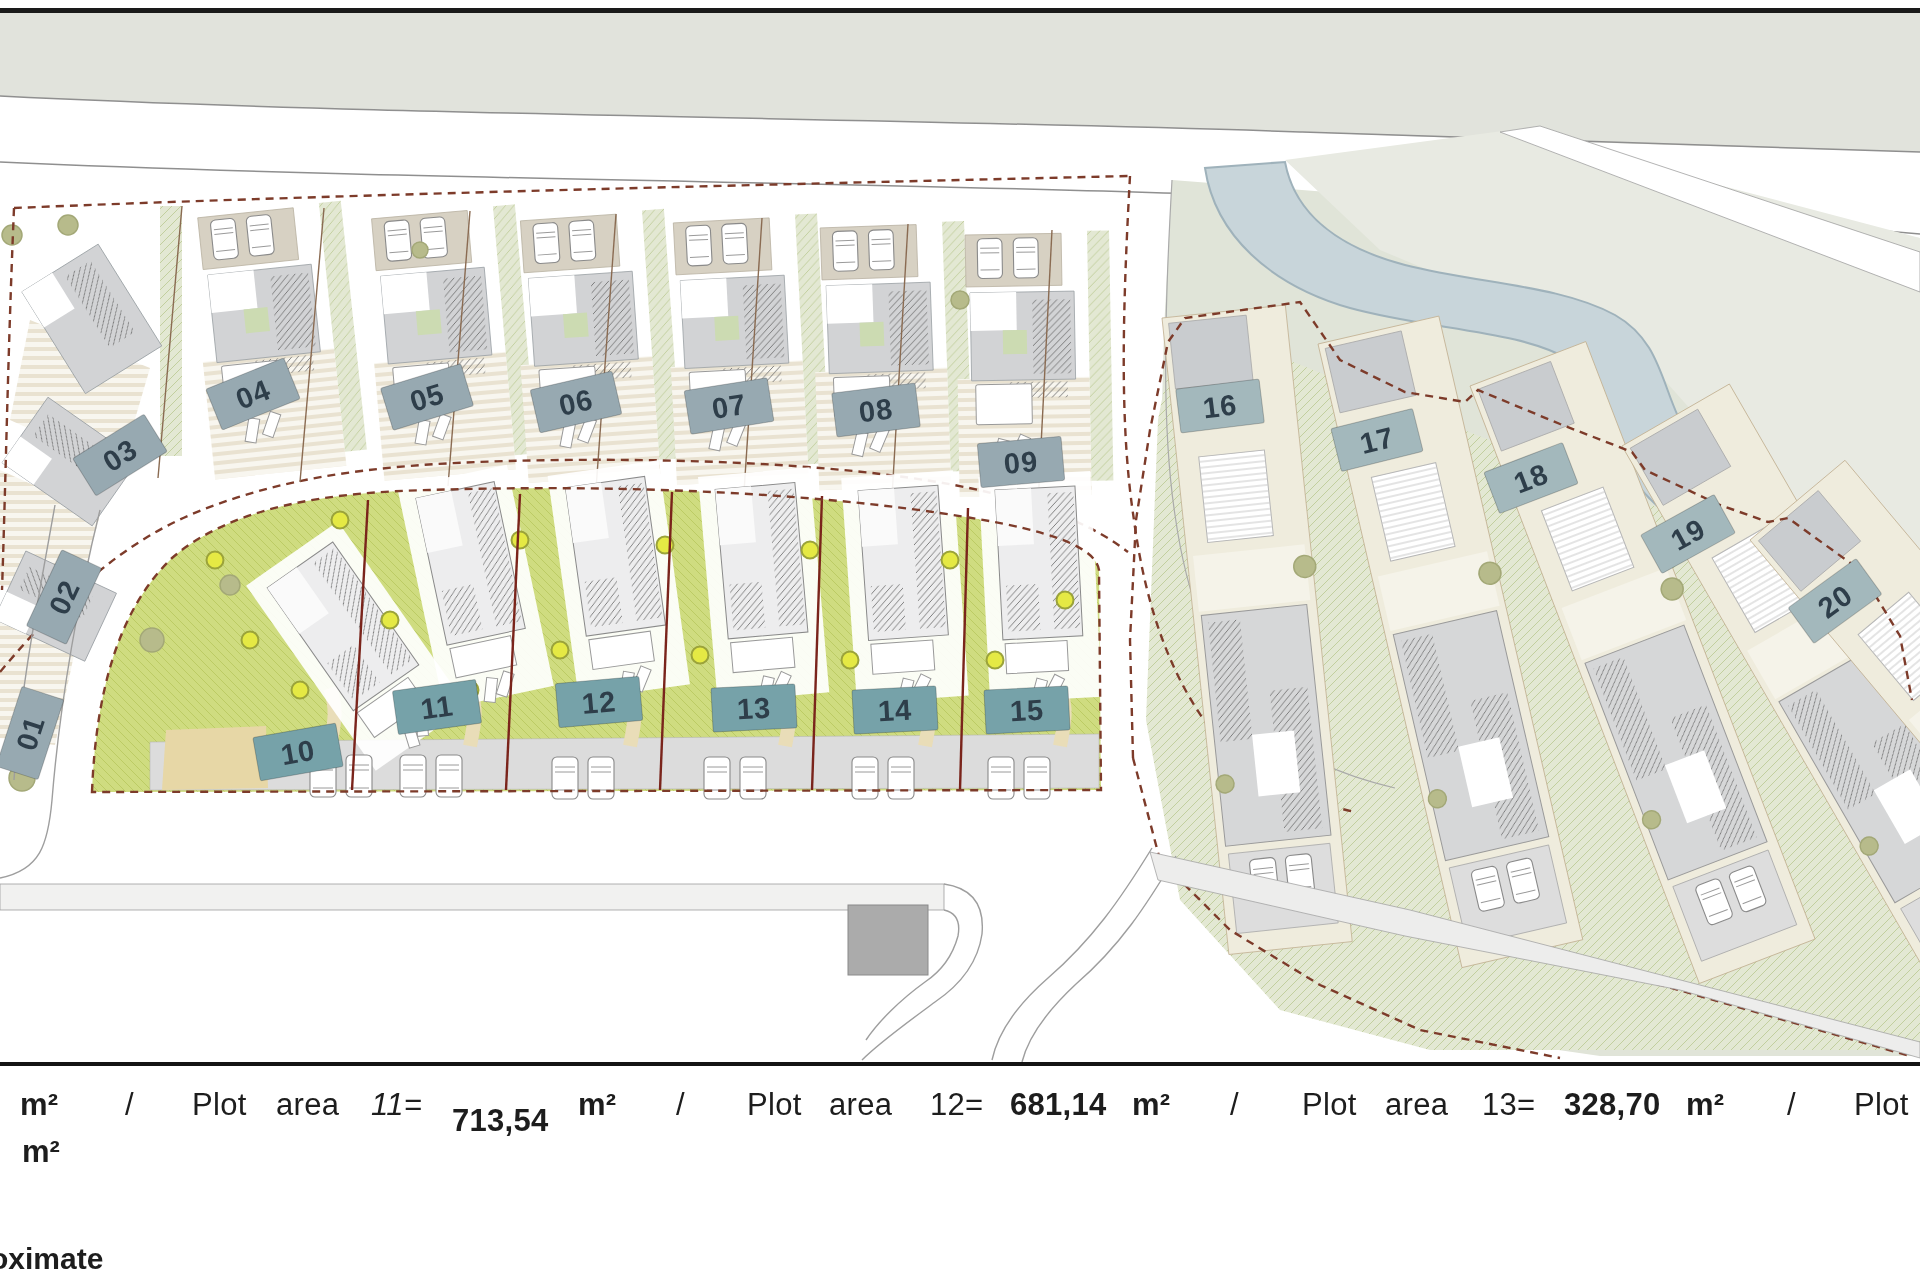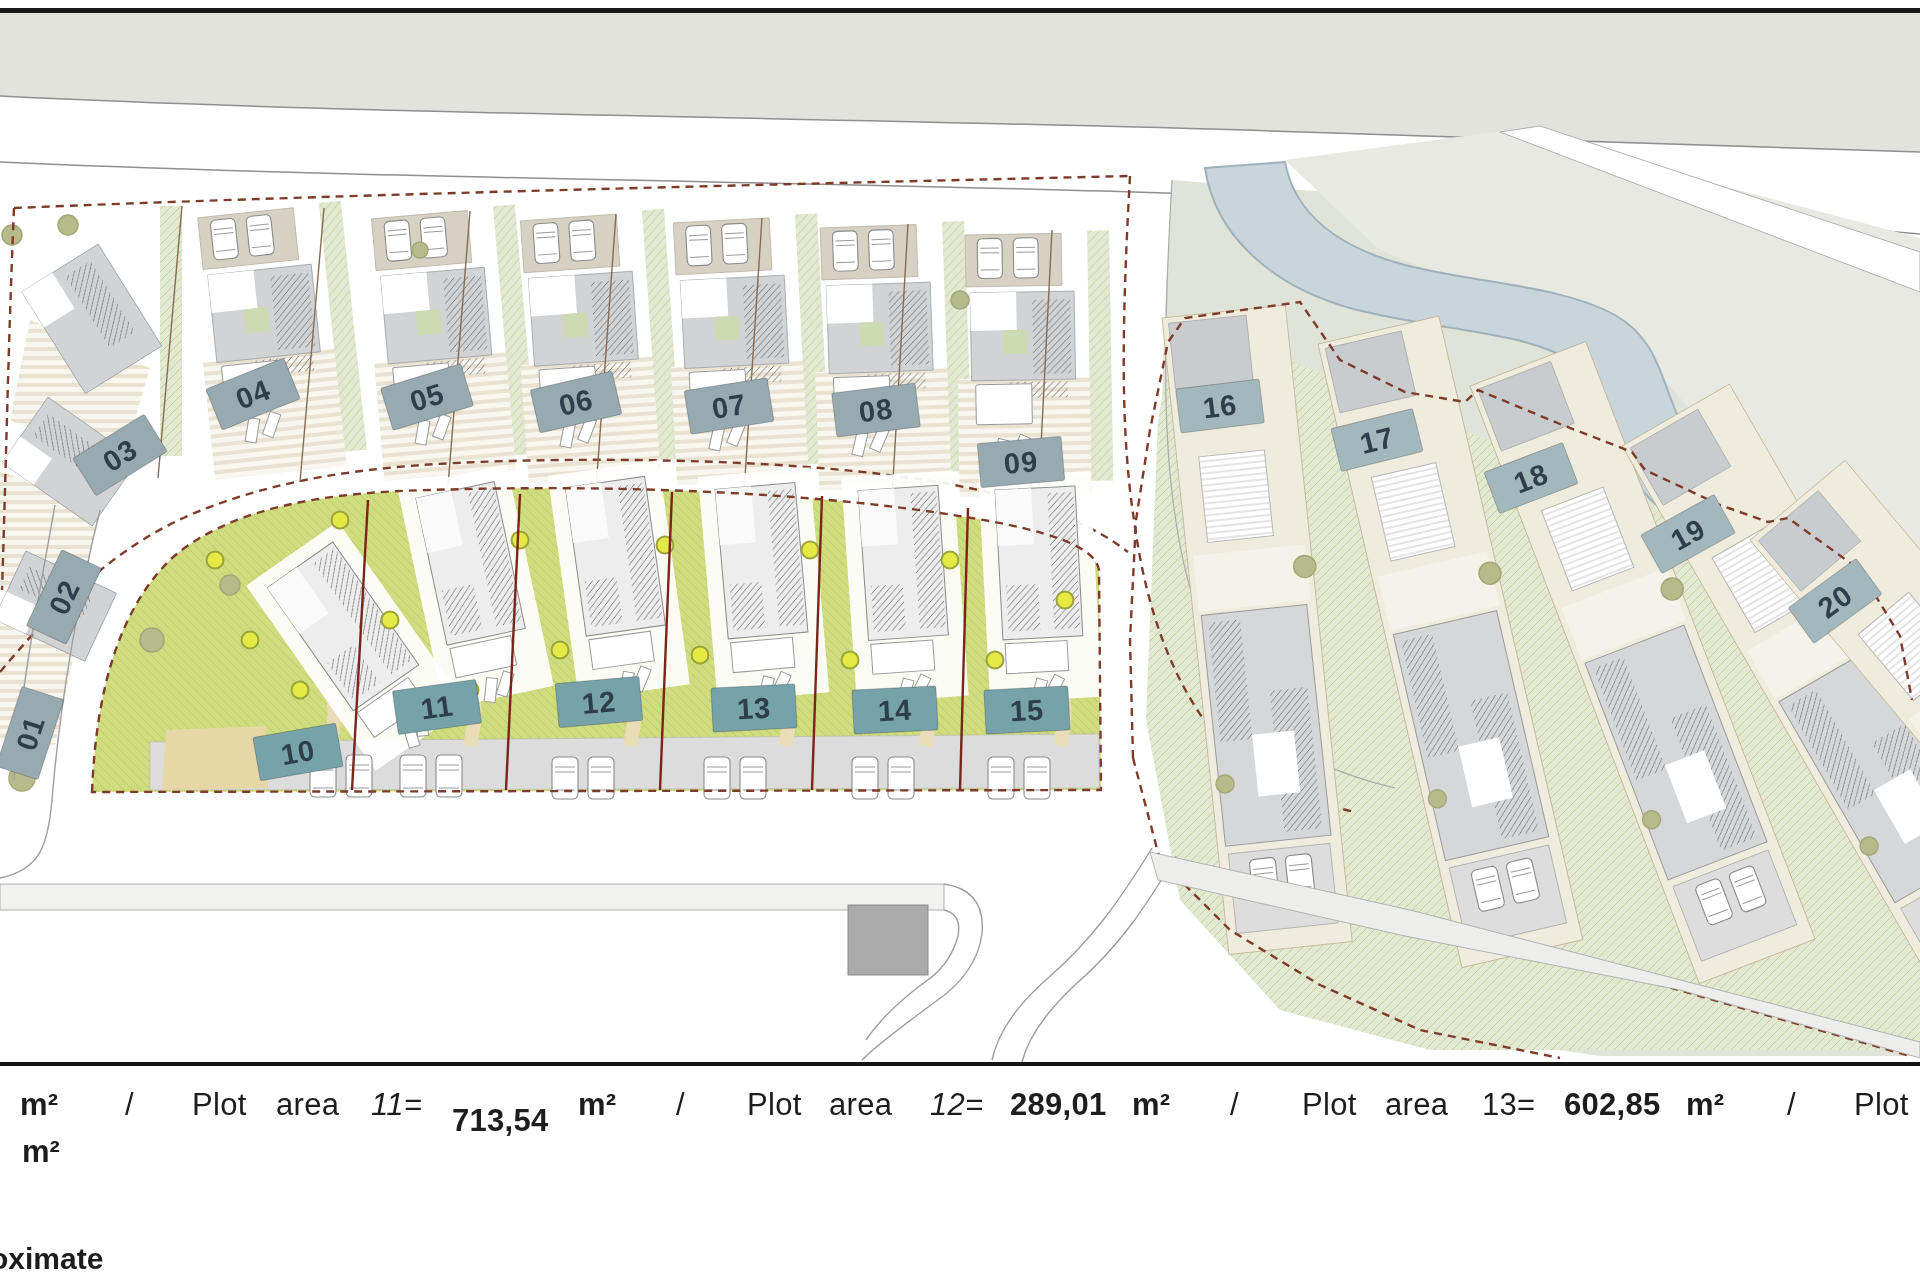--- a/index.html
+++ b/index.html
@@ -518,28 +518,28 @@
         <span class="l1item b" style="left: 20px;">m²</span>
         <span class="l1item" style="left: 125px;">/</span>
         <span class="l1item" style="left: 192px;">Plot</span>
         <span class="l1item" style="left: 276px;">area</span>
         <span class="l1item" style="left: 371px; font-style: italic;">11=</span>
         <span class="l1item b" style="left: 452px; margin-top: 16px;">713,54</span>
         <span class="l1item b" style="left: 578px;">m²</span>
         <span class="l1item" style="left: 676px;">/</span>
         <span class="l1item" style="left: 747px;">Plot</span>
         <span class="l1item" style="left: 829px;">area</span>
-        <span class="l1item" style="left: 930px; font-style: italic;">12=</span>
-        <span class="l1item b" style="left: 1010px;">289,01</span>
+        <span class="l1item" style="left: 930px;">12=</span>
+        <span class="l1item b" style="left: 1010px;">681,14</span>
         <span class="l1item b" style="left: 1132px;">m²</span>
         <span class="l1item" style="left: 1230px;">/</span>
         <span class="l1item" style="left: 1302px;">Plot</span>
         <span class="l1item" style="left: 1385px;">area</span>
         <span class="l1item" style="left: 1482px;">13=</span>
-        <span class="l1item b" style="left: 1564px;">602,85</span>
+        <span class="l1item b" style="left: 1564px;">328,70</span>
         <span class="l1item b" style="left: 1686px;">m²</span>
         <span class="l1item" style="left: 1787px;">/</span>
         <span class="l1item" style="left: 1854px;">Plot</span>
       </div>
     <div class="l2">m²</div>
     <div class="note">oximate</div>
   </div>
 </div>
 
 </body></html>

